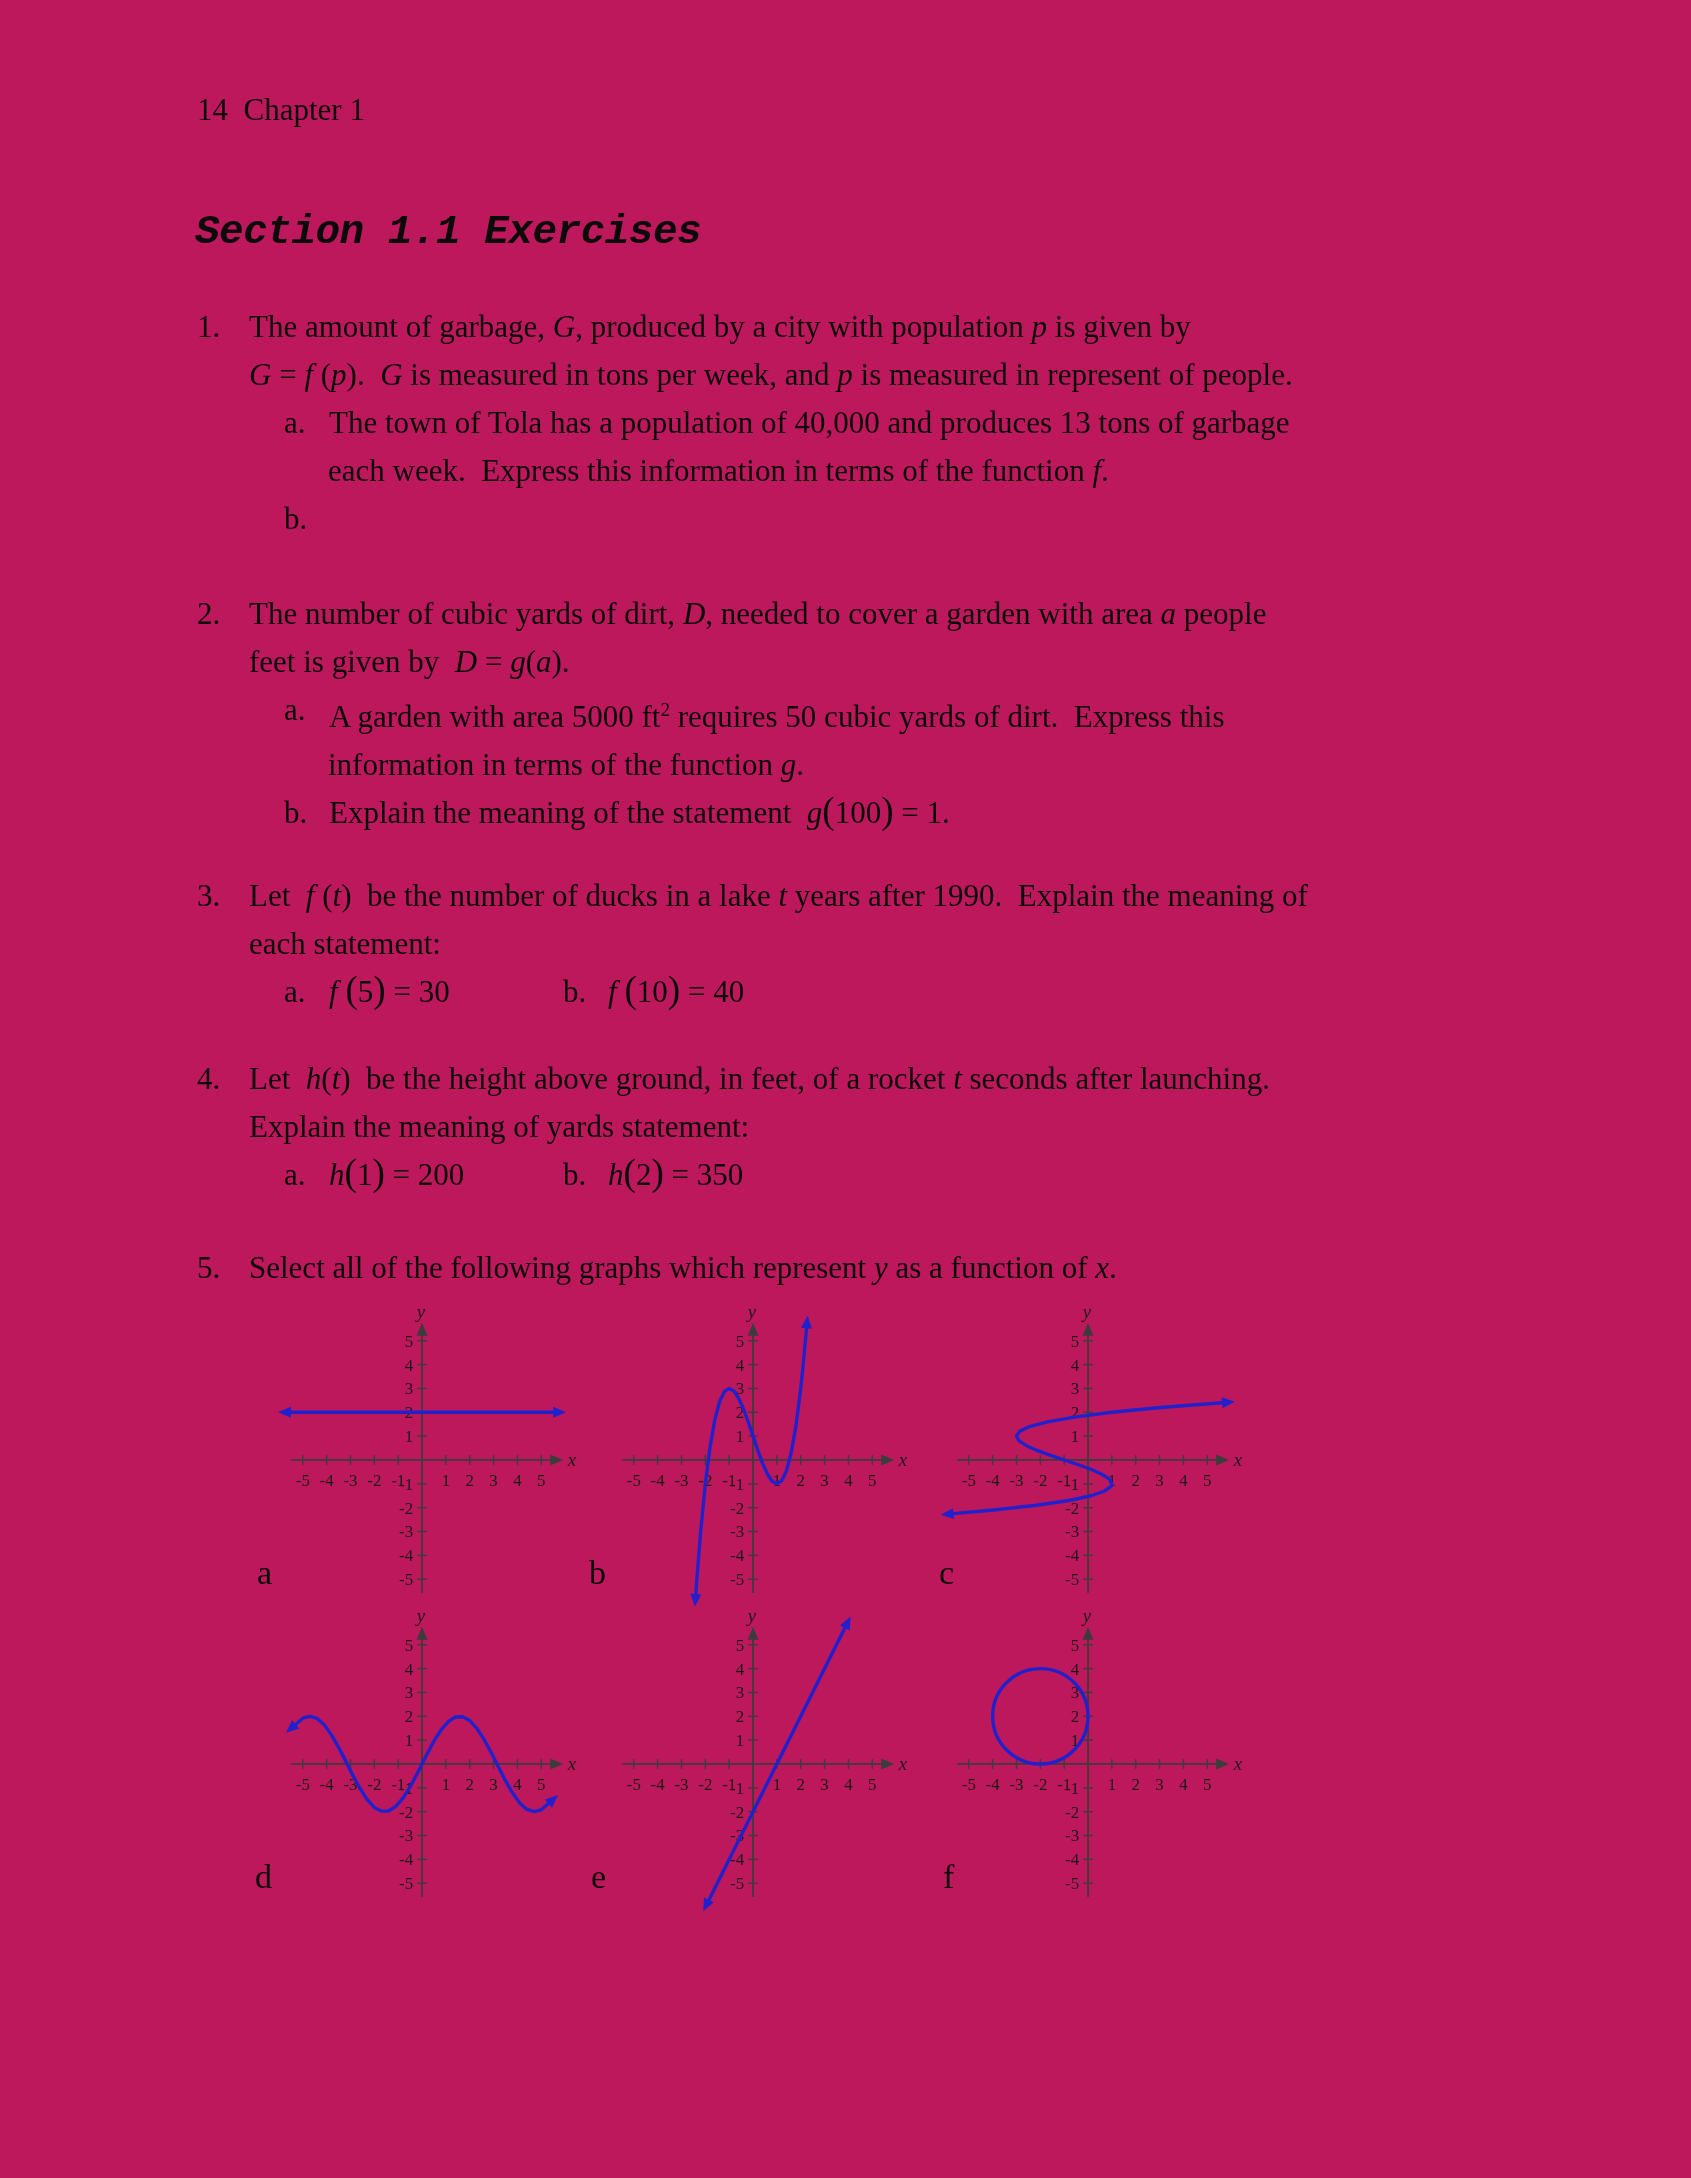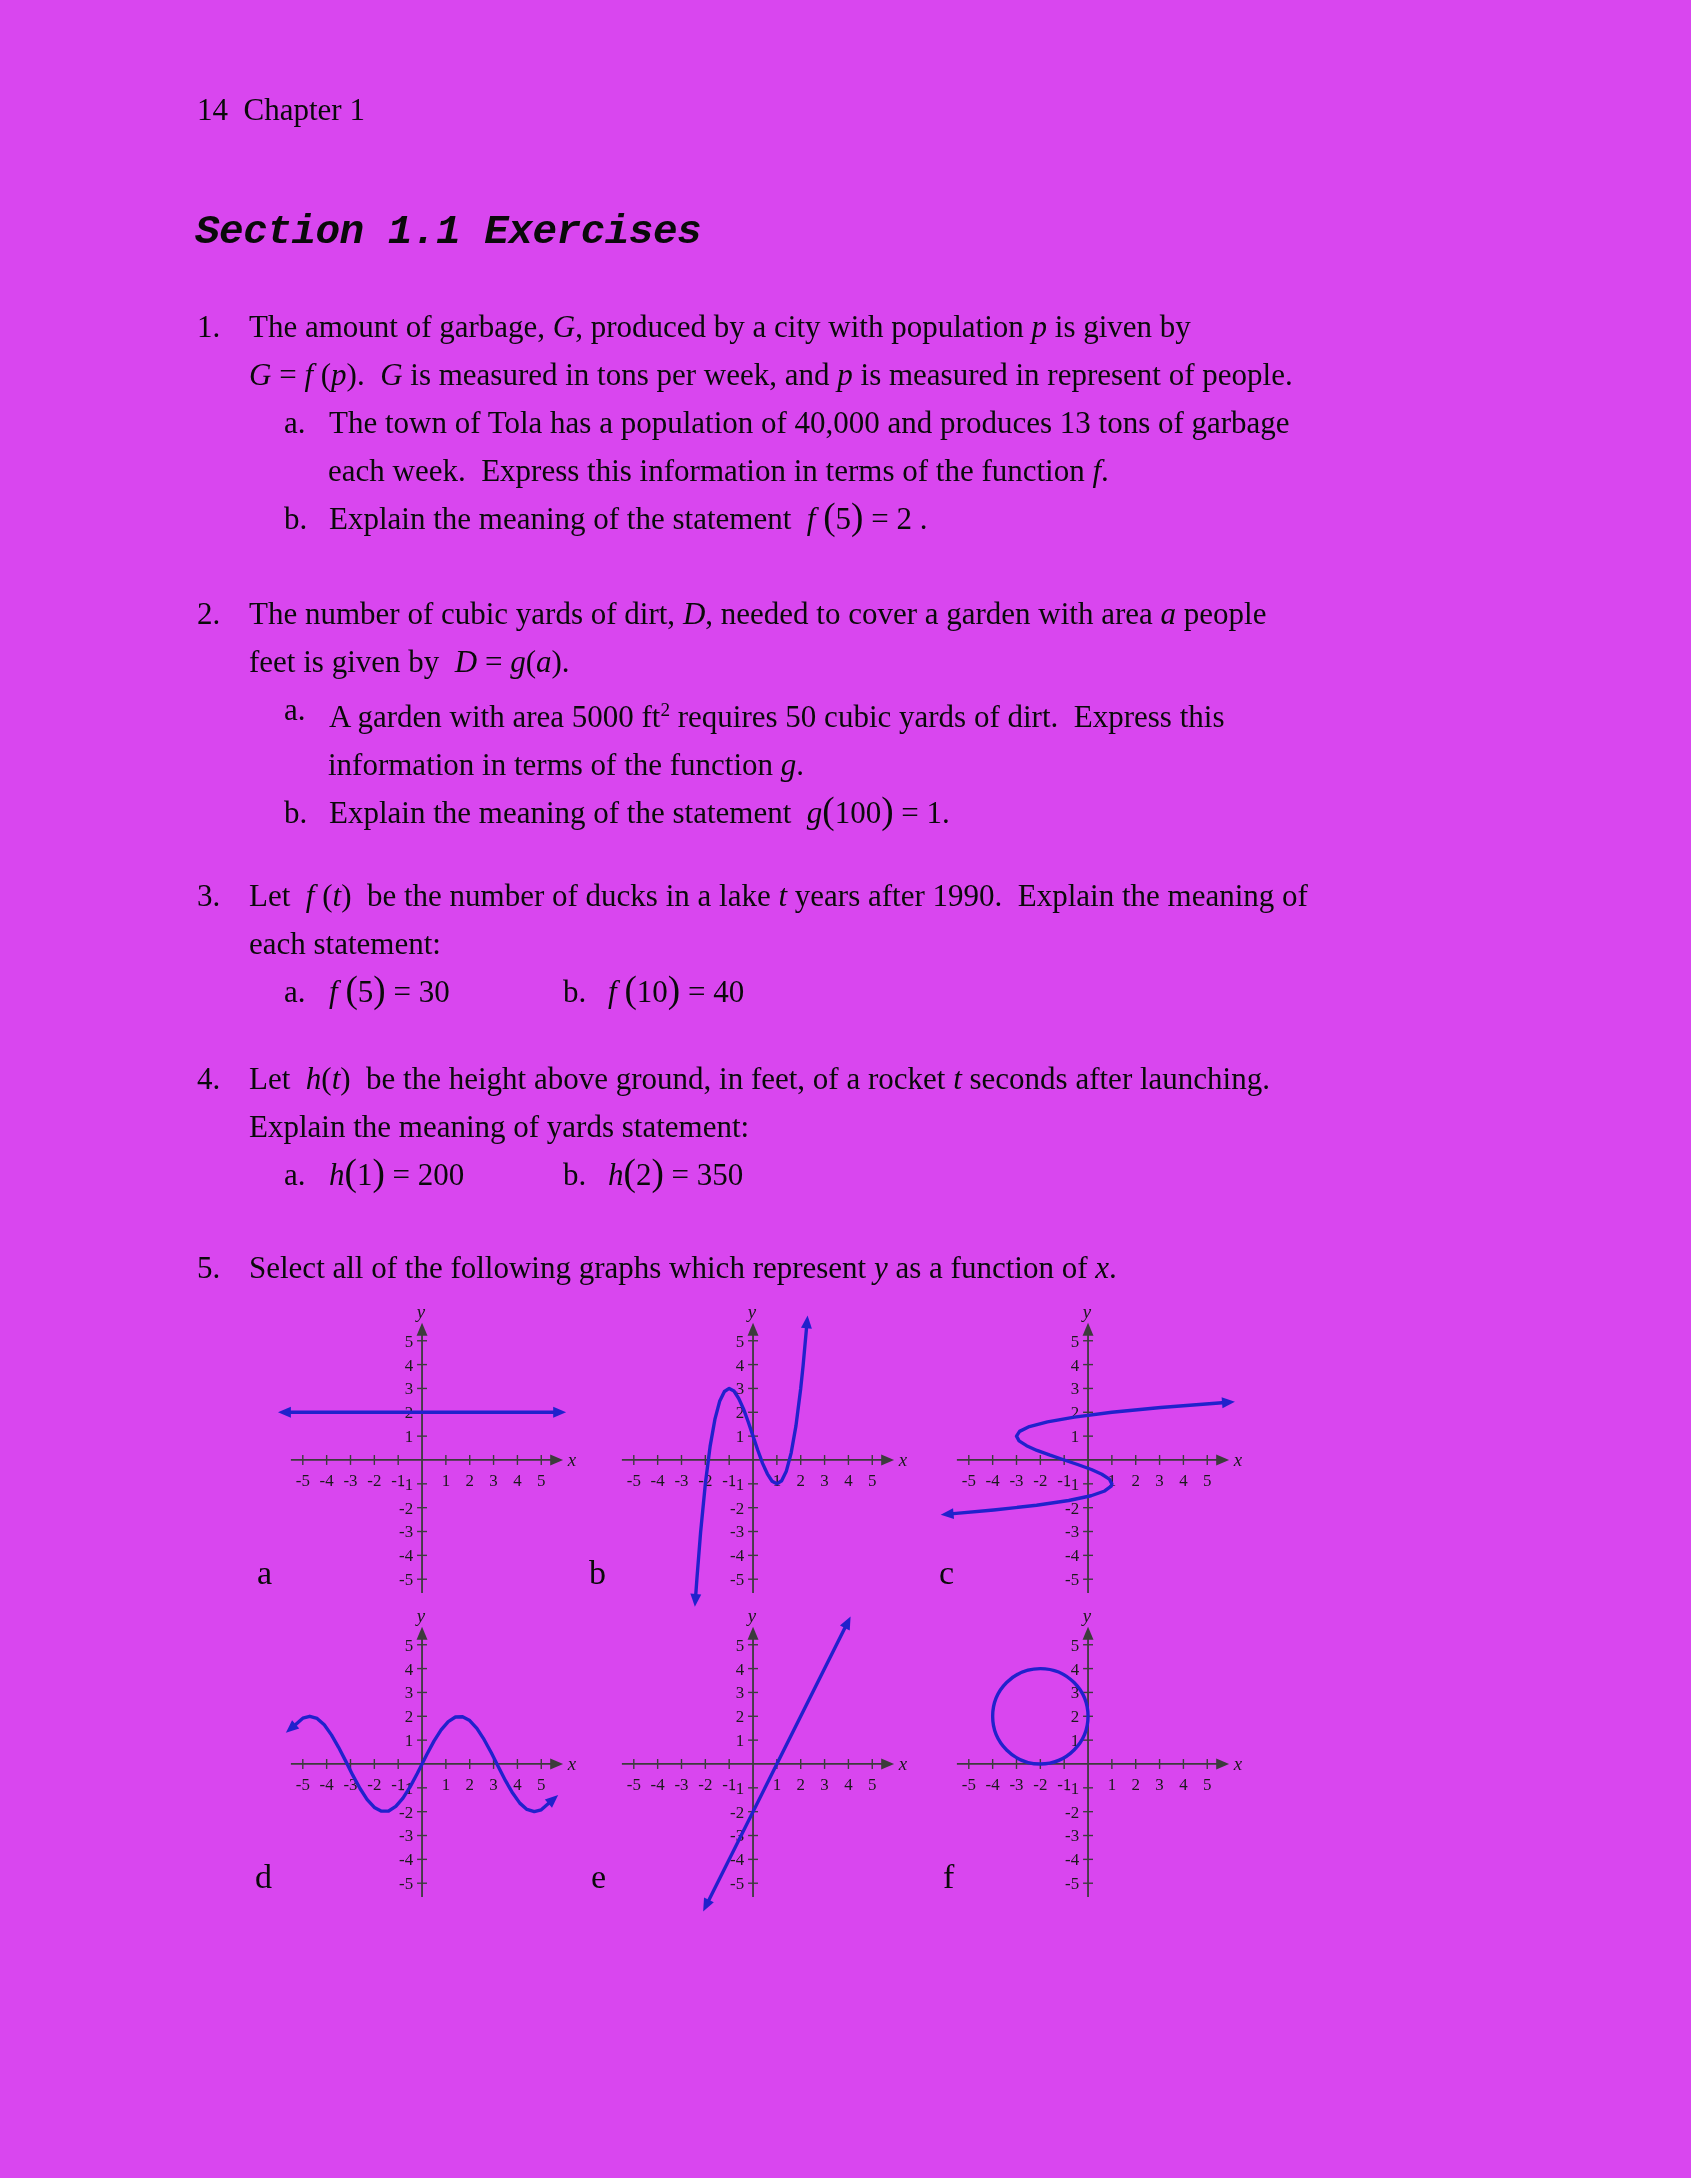--- a/index.html
+++ b/index.html
@@ -1,17 +1,17 @@
 <!DOCTYPE html>
 <html><head>
 <meta charset="utf-8">
 <style>
   html,body{margin:0;padding:0;background:#e8e8e8;}
   .page{
-    position:relative;width:1692px;height:2178px;background:#d946ef;
+    position:relative;width:1692px;height:2178px;background:#be185d;
     font-family:"Liberation Serif","DejaVu Serif",serif;color:#0a0a0a;
     margin:0 auto;overflow:hidden;
   }
   .line{white-space:pre-wrap;font-size:31px;line-height:48px;}
   .header{position:absolute;left:197px;top:92px;font-size:31px;white-space:pre-wrap;}
   .title{
     position:absolute;left:195px;top:209px;margin:0;
     font-family:Liberation Mono, monospace;
     font-style:italic;font-weight:bold;font-size:41px;letter-spacing:-0.5px;
   }
@@ -50,21 +50,20 @@
       <span><span>The amount of garbage, </span><span style="font-style: italic;">G</span><span>, produced by a city with population </span><span style="font-style: italic;">p</span><span> is given by</span></span>
     </div>
     <div class="line cont"><span style="font-style: italic;">G</span><span> = </span><span style="font-style: italic;">f</span><span> (</span><span style="font-style: italic;">p</span><span>).  </span><span style="font-style: italic;">G</span><span> is measured in tons per week, and </span><span style="font-style: italic;">p</span><span> is measured in represent of people.</span></div>
     <div class="line sub">
       <span class="lbl">a.</span>
       <span><span>The town of Tola has a population of 40,000 and produces 13 tons of garbage</span></span>
     </div>
     <div class="line subcont"><span>each week.  Express this information in terms of the function </span><span style="font-style: italic;">f</span><span>.</span></div>
     <div class="line sub">
       <span class="lbl">b.</span>
-      <span><span>Explain the meaning of the statement  </span><span style="font-style: italic;">f</span><span> </span><span class="fence">(</span><span>5</span><span class="fence">)</span><span> = 2 .</span></span>
     </div>
   </section>
 
   <section class="problem" style="top:590px;">
     <div class="line num-row">
       <span class="num">2.</span>
       <span><span>The number of cubic yards of dirt, </span><span style="font-style: italic;">D</span><span>, needed to cover a garden with area </span><span style="font-style: italic;">a</span><span> people</span></span>
     </div>
     <div class="line cont"><span>feet is given by  </span><span style="font-style: italic;">D</span><span> = </span><span style="font-style: italic;">g</span><span>(</span><span style="font-style: italic;">a</span><span>).</span></div>
     <div class="line sub">

